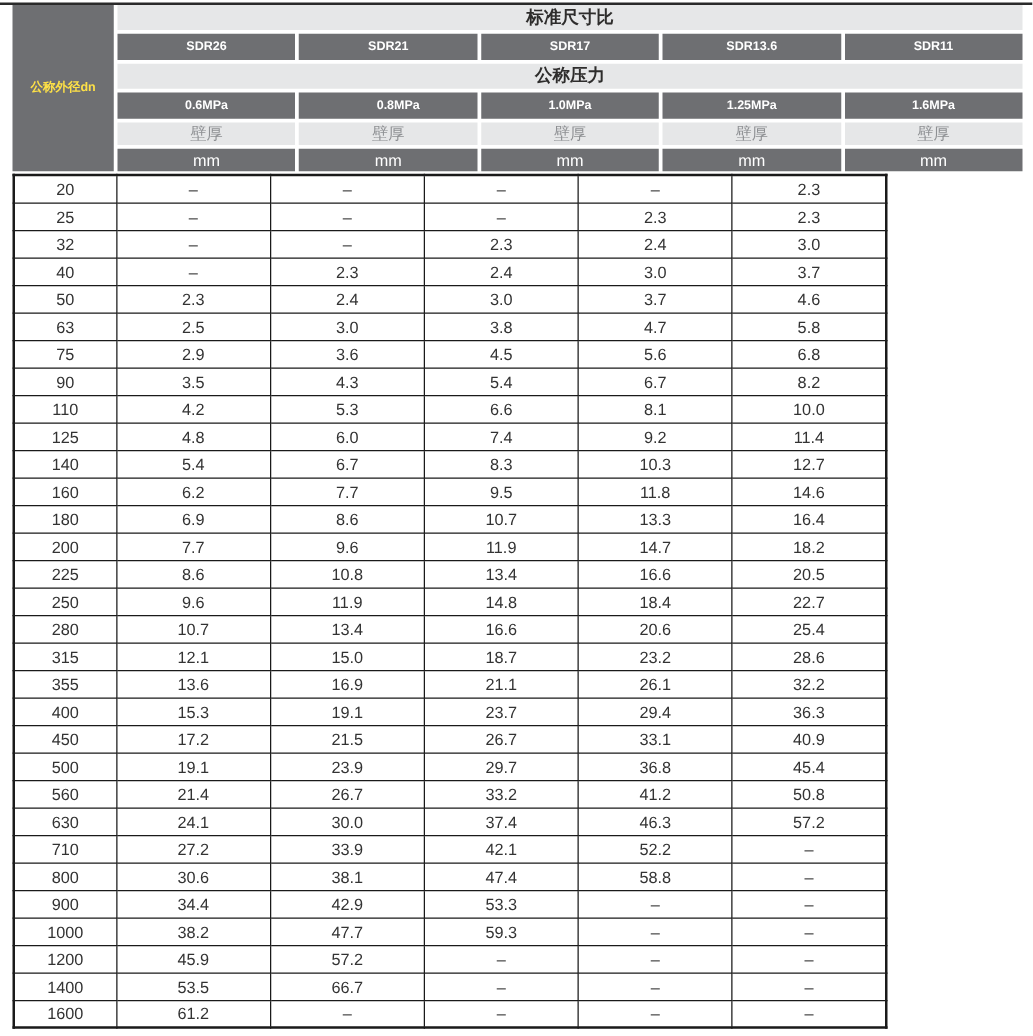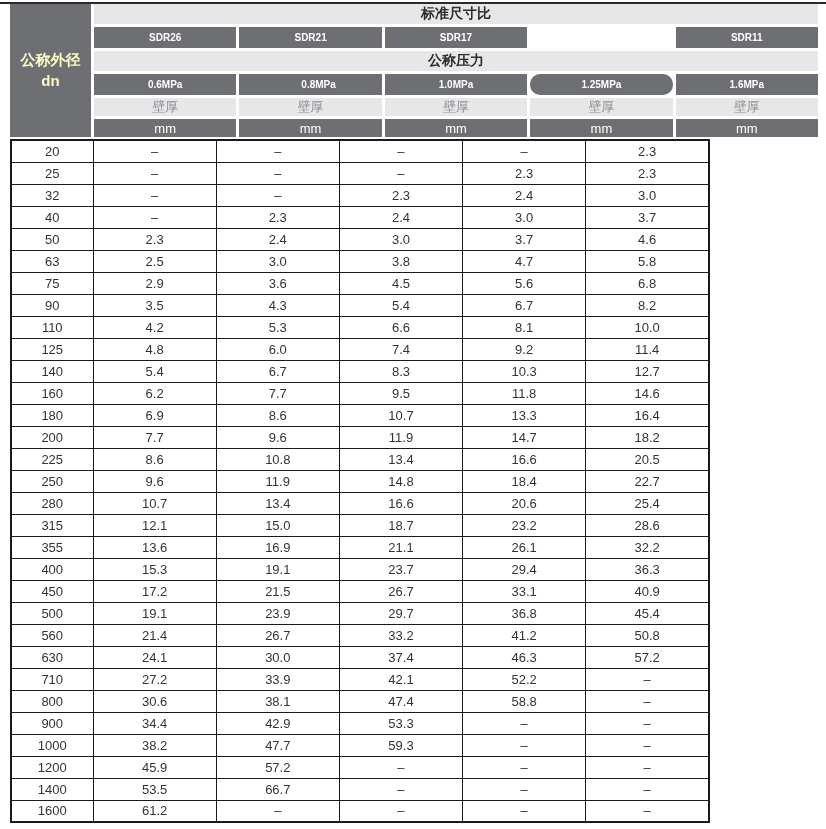--- a/index.html
+++ b/index.html
@@ -36,25 +36,24 @@
     display:grid;
     grid-template-columns:81px repeat(5,1fr);
     grid-template-rows:20px 21px 20px 21px 18px 18px;
     gap:3px;
     background:#ffffff;
   }
   .corner-cell{
     grid-column:1;
     grid-row:1 / -1;
     background:var(--dark);
-    color:#fef9c3;
+    color:#fde047;
     font-weight:bold;
-    font-size:15px;
+    font-size:10px;
     display:flex;
-    flex-direction:column;
     align-items:center;
     justify-content:center;
     line-height:1.35;
   }
   .band{
     grid-column:2 / -1;
     background:var(--light);
     color:var(--band-text);
     font-weight:bold;
     font-size:14px;
@@ -117,28 +116,29 @@
     <div class="corner-cell">
       <span>公称外径</span>
       <span>dn</span>
     </div>
 
     <div class="band" style="grid-row:1;">标准尺寸比</div>
 
     <div class="hcell dark" style="grid-row:2;grid-column:2;">SDR26</div>
     <div class="hcell dark" style="grid-row:2;grid-column:3;">SDR21</div>
     <div class="hcell dark" style="grid-row:2;grid-column:4;">SDR17</div>
+    <div class="hcell dark" style="grid-row:2;grid-column:5;">SDR13.6</div>
     <div class="hcell dark" style="grid-row:2;grid-column:6;">SDR11</div>
 
     <div class="band" style="grid-row:3;">公称压力</div>
 
     <div class="hcell dark" style="grid-row:4;grid-column:2;">0.6MPa</div>
     <div class="hcell dark" style="grid-row:4;grid-column:3;padding-left:16px;">0.8MPa</div>
     <div class="hcell dark" style="grid-row:4;grid-column:4;">1.0MPa</div>
-    <div class="hcell dark" style="grid-row:4;grid-column:5;border-radius:10px;">1.25MPa</div>
+    <div class="hcell dark" style="grid-row:4;grid-column:5;">1.25MPa</div>
     <div class="hcell dark" style="grid-row:4;grid-column:6;">1.6MPa</div>
 
     <div class="hcell light" style="grid-row:5;grid-column:2;">壁厚</div>
     <div class="hcell light" style="grid-row:5;grid-column:3;">壁厚</div>
     <div class="hcell light" style="grid-row:5;grid-column:4;">壁厚</div>
     <div class="hcell light" style="grid-row:5;grid-column:5;">壁厚</div>
     <div class="hcell light" style="grid-row:5;grid-column:6;">壁厚</div>
 
     <div class="hcell dark small" style="grid-row:6;grid-column:2;">mm</div>
     <div class="hcell dark small" style="grid-row:6;grid-column:3;">mm</div>

